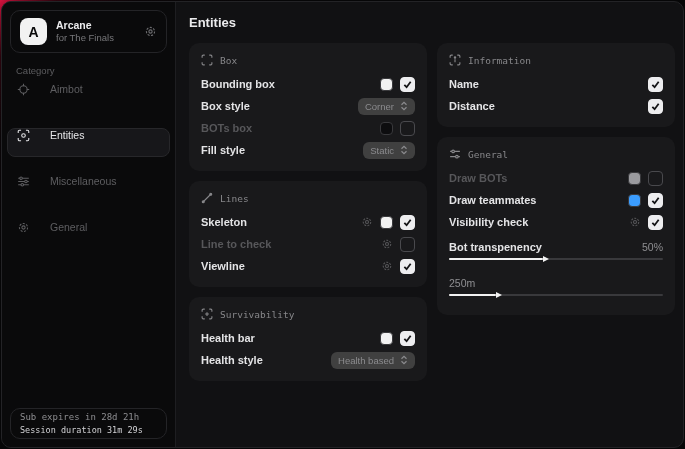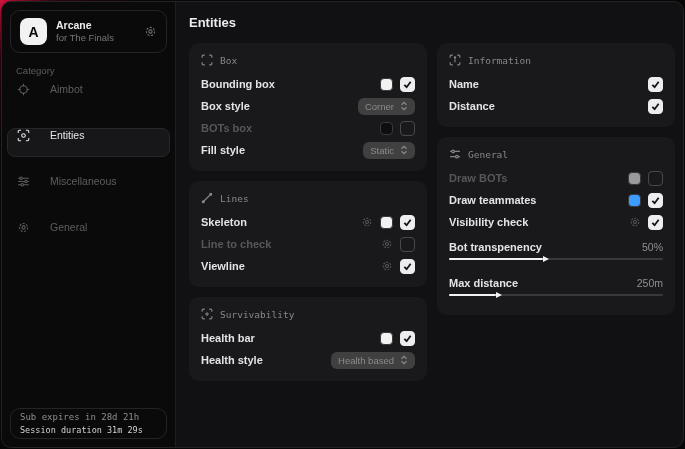--- a/index.html
+++ b/index.html
@@ -396,21 +396,20 @@
               <span class="slider-value">50%</span>
             </div>
             <div class="slider-track">
               <div class="slider-rail"></div>
               <div class="slider-fill" style="width: 44%;"></div>
             </div>
           </div>
 
           <div class="slider-group">
             <div class="slider-top">
-              <span class="slider-label">Max distance</span>
               <span class="slider-value">250m</span>
             </div>
             <div class="slider-track">
               <div class="slider-rail"></div>
               <div class="slider-fill" style="width: 22%;"></div>
             </div>
           </div>
         </div>
 
       </div>

